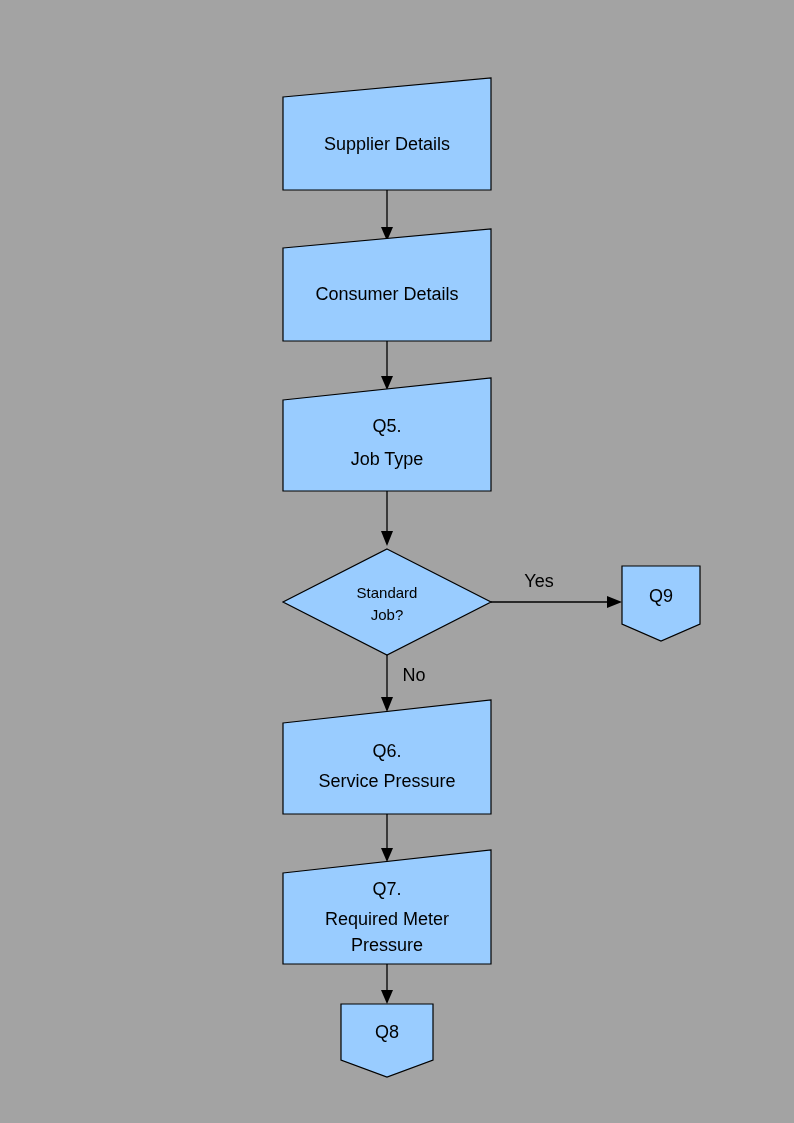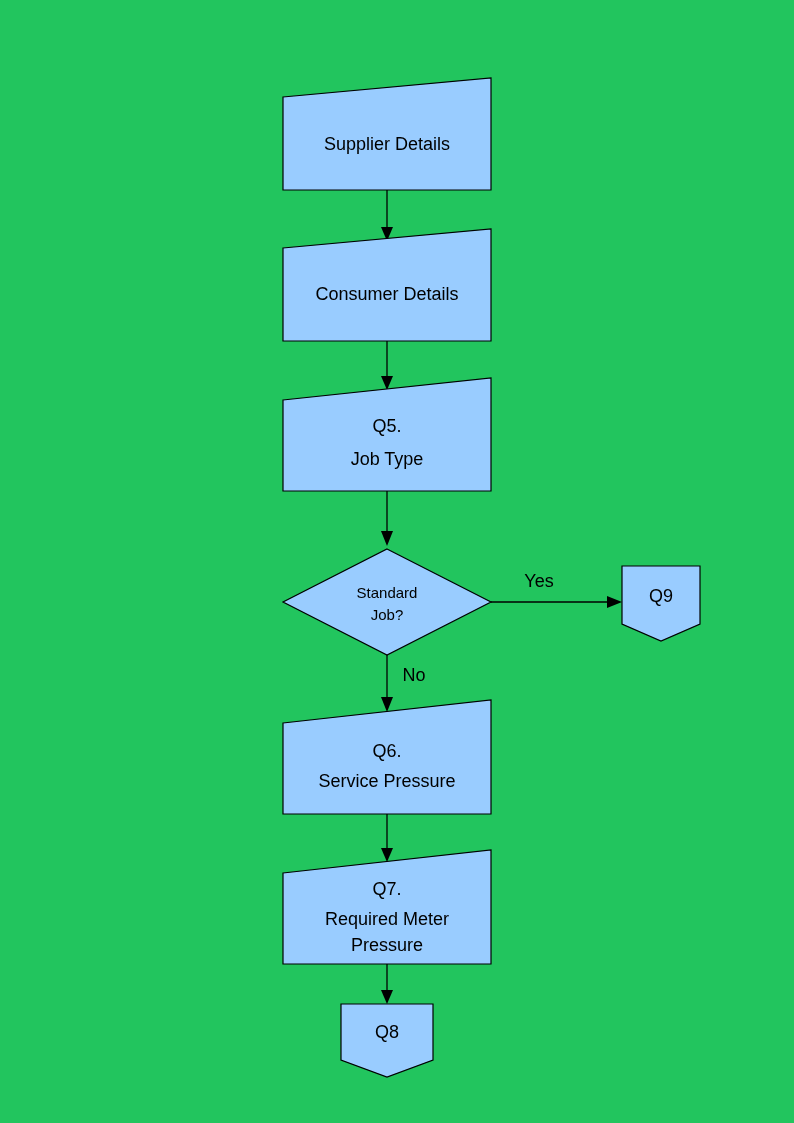--- a/index.html
+++ b/index.html
@@ -10,21 +10,21 @@
   body {
     width: 794px;
     height: 1123px;
     font-family: "Liberation Sans", sans-serif;
     overflow: hidden;
   }
   #flowchart-canvas {
     position: relative;
     width: 794px;
     height: 1123px;
-    background: #22c55e;
+    background: #a3a3a3;
   }
   svg#diagram {
     display: block;
     width: 794px;
     height: 1123px;
   }
   .node-shape {
     stroke: #000000;
     stroke-width: 1.2;
     stroke-linejoin: miter;

